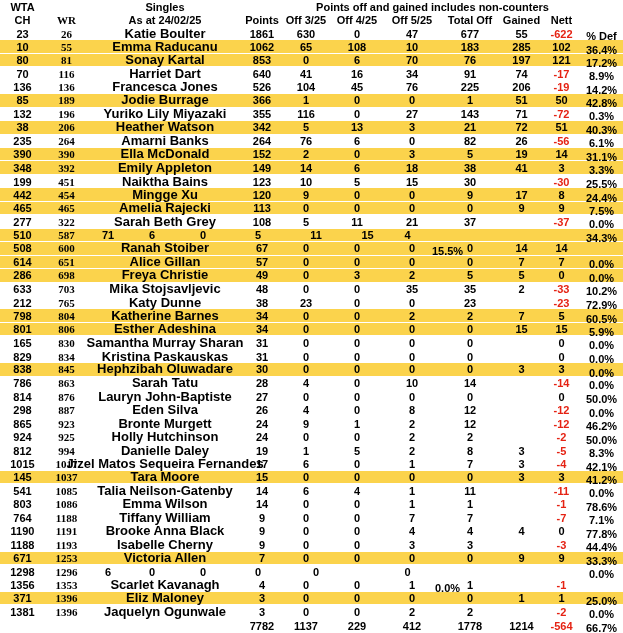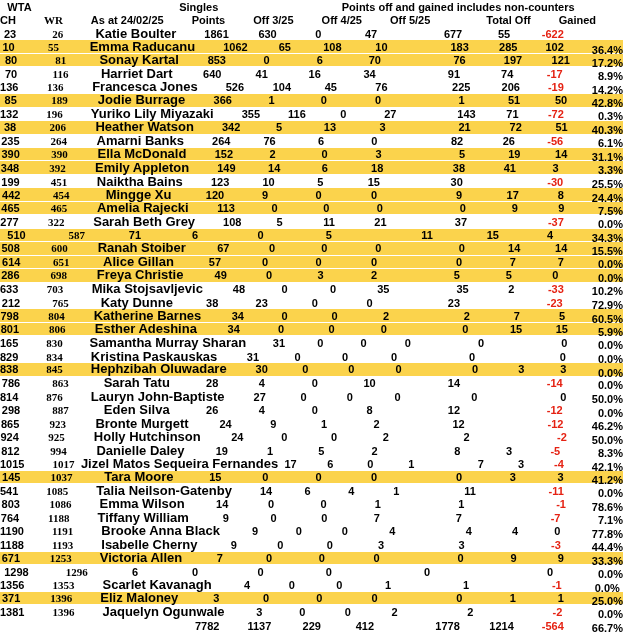--- a/index.html
+++ b/index.html
@@ -1,36 +1,36 @@
 <!DOCTYPE html>
 <html><head>
 <meta charset="utf-8">
 <style>
   html,body{margin:0;padding:0;background:#fff;}
   .sheet{
     width:623px;height:633px;overflow:hidden;background:#fff;
     font-family:"Liberation Sans",sans-serif;font-weight:700;
     font-size:11px;color:#000;
   }
-  .row{display:flex;height:13.468px;box-sizing:border-box;align-items:center;gap:28px;}
+  .row{display:flex;height:13.468px;box-sizing:border-box;align-items:center;}
   .row.hl{background:var(--hl,#FBD34C);border-bottom:1px solid #fff;}
   .cell{
     display:flex;justify-content:center;align-items:center;
     height:100%;white-space:nowrap;box-sizing:border-box;overflow:visible;
     line-height:12px;
   }
   .neg{color:var(--neg,#E52213);}
   .col-ch{width:45px;}
   .col-wr{width:43px;font-family:Liberation Serif, serif;}
   .col-name{width:154px;}
   .col-points{width:40px;}
   .col-o3{width:48px;}
   .col-o4{width:54px;}
   .col-o5{width:56px;}
-  .col-tot{width:60px;margin-left:28px;}
+  .col-tot{width:60px;}
   .col-gain{width:43px;}
   .col-nett{width:37px;}
   .col-def{width:43px;margin-top:32px;}
   .col-banner{width:381px;}
   .name-cell{font-size:13px;}
 </style>
 </head>
 <body>
 
 <div class="sheet" style="--hl: #FBD34C; --neg: #E52213;">

